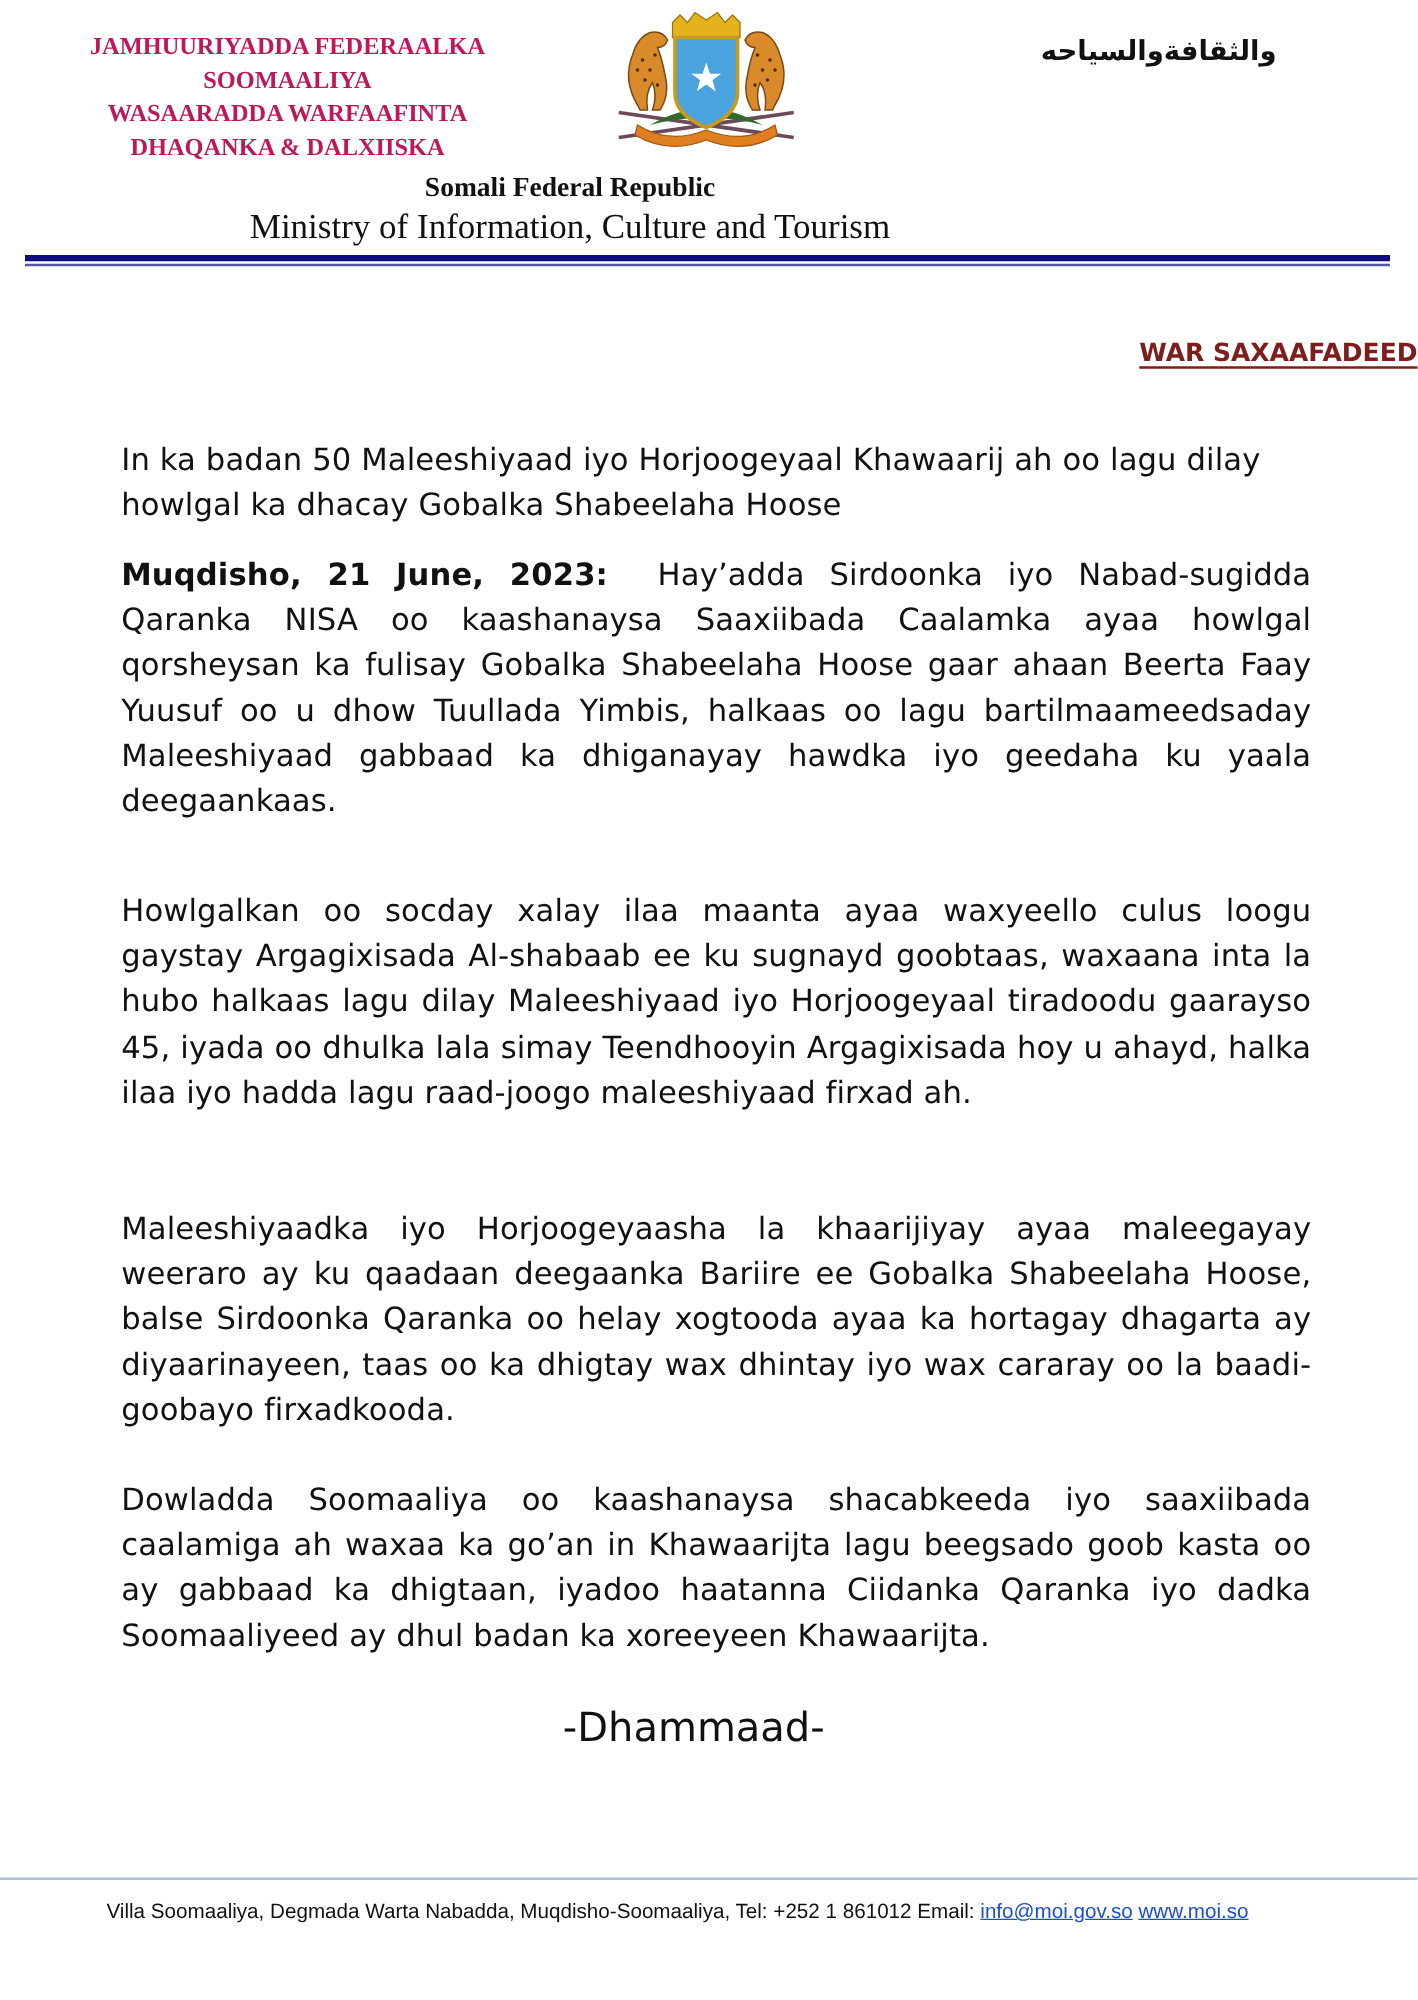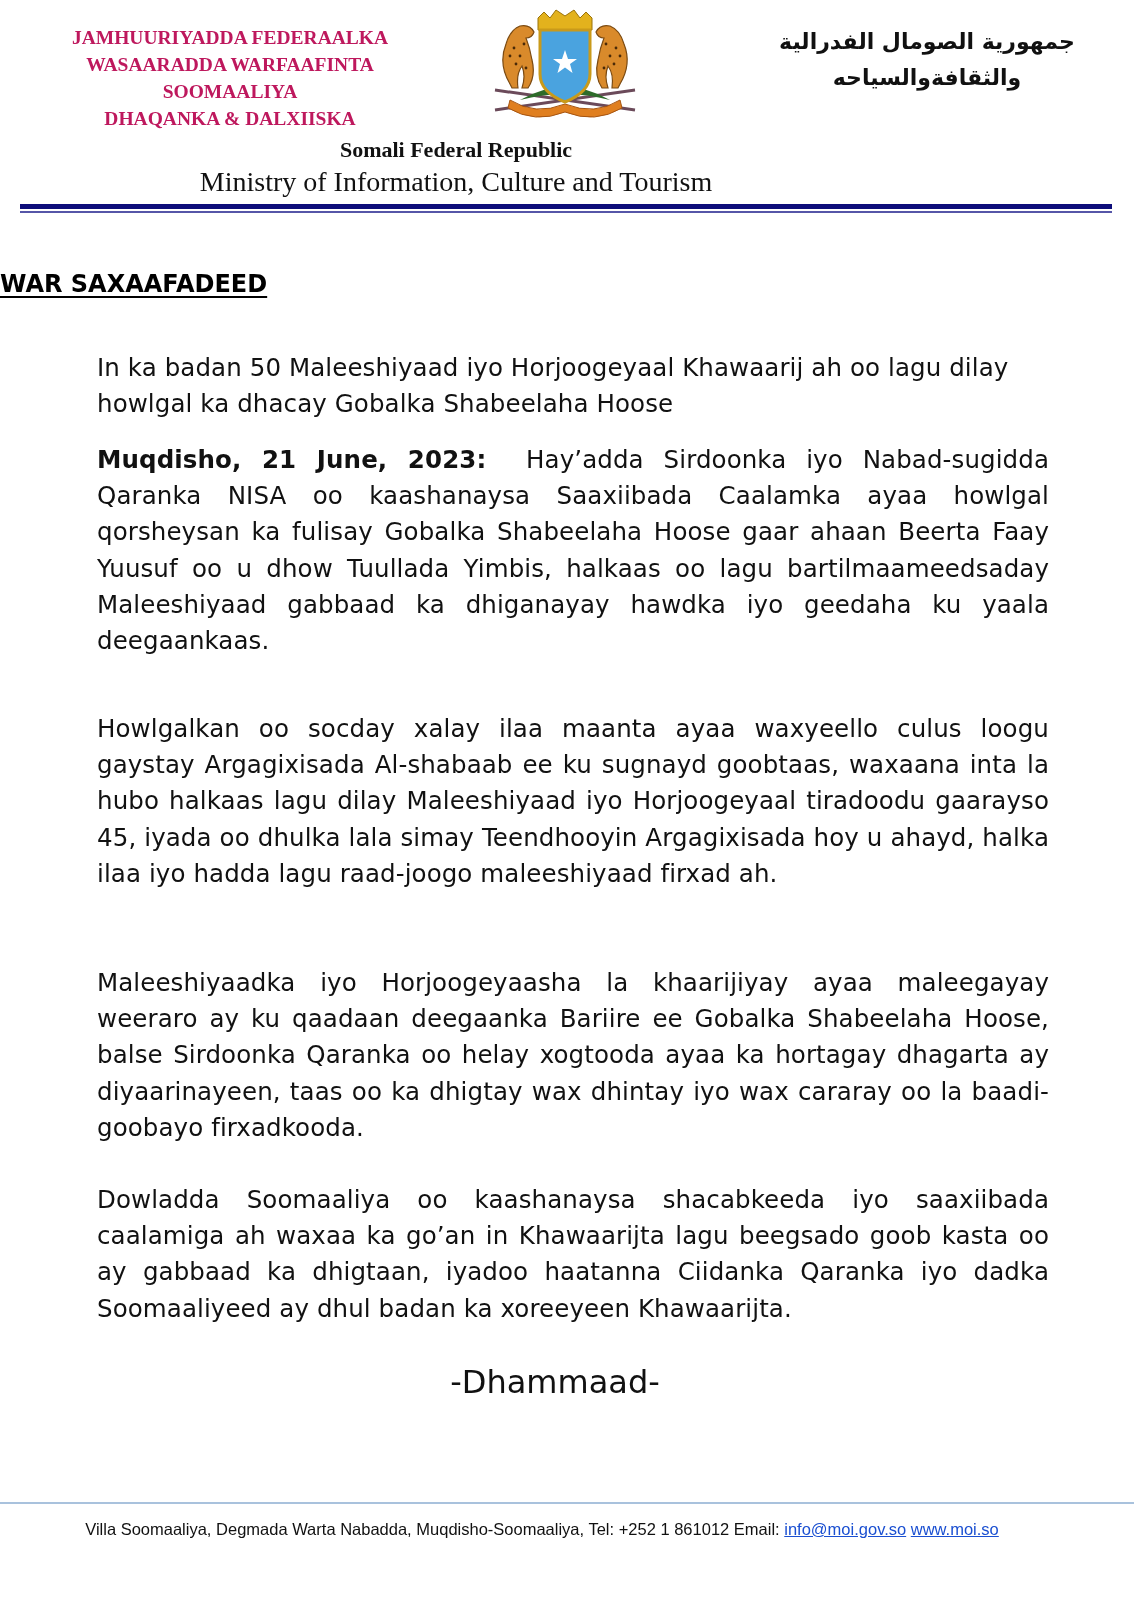--- a/index.html
+++ b/index.html
@@ -79,28 +79,28 @@
       width: 1092px;
       top: 211px;
       height: 2px;
       background: #5656a8;
     }
     .doc-title {
       position: absolute;
       left: 0;
       width: 1134px;
       top: 270px;
-      text-align: left;
-      font-family: "DejaVu Sans", sans-serif;
-      font-weight: bold;
-      font-size: 24px;
+      text-align: right;
+      font-family: "DejaVu Sans", sans-serif;
+      font-weight: bold;
+      font-size: 20px;
       text-decoration: underline;
       text-underline-offset: 4px;
       text-decoration-thickness: 2px;
-      color: #000000;
+      color: #7f1d1d;
     }
     .body-text {
       position: absolute;
       left: 97px;
       width: 952px;
       font-family: "DejaVu Sans", sans-serif;
       font-size: 24.5px;
       line-height: 36.2px;
       text-align: justify;
       color: #111;
@@ -144,22 +144,22 @@
     .footer a {
       color: #1a4fd1;
       text-decoration: underline;
     }
   </style>
 </head>
 <body>
 
 <div class="header-left">
   <div>JAMHUURIYADDA FEDERAALKA</div>
+  <div>SOOMAALIYA</div>
   <div>WASAARADDA WARFAAFINTA</div>
-  <div>SOOMAALIYA</div>
   <div>DHAQANKA &amp; DALXIISKA</div>
 </div>
 
 <svg class="crest" viewBox="0 0 170 118">
 
   <line x1="15" y1="106" x2="155" y2="86" stroke="#6b4a5a" stroke-width="3"></line>
   <line x1="15" y1="86" x2="155" y2="106" stroke="#6b4a5a" stroke-width="3"></line>
 
   <path d="M40 96 Q85 70 130 96 Q85 84 40 96 Z" fill="#2e6b2a"></path>
 
@@ -186,21 +186,20 @@
   </g>
 
   <path d="M58 26 L58 14 L64 8 L70 14 L76 6 L85 12 L94 6 L100 14 L106 8 L112 14 L112 26 Z" fill="#e3b21d" stroke="#9a7208" stroke-width="1"></path>
 
   <path d="M60 26 L110 26 L110 70 Q110 88 85 98 Q60 88 60 70 Z" fill="#4aa3df" stroke="#c99a1a" stroke-width="3"></path>
 
   <polygon points="85,46 88,55 97,55 90,60 92.5,69 85,63.5 77.5,69 80,60 73,55 82,55" fill="#ffffff"></polygon>
 </svg>
 
 <div class="header-right">
-  <div>جمهورية الصومال الفدرالية</div>
   <div>والثقافةوالسياحه</div>
 </div>
 
 <div class="center-title ct-1">Somali Federal Republic</div>
 <div class="center-title ct-2">Ministry of Information, Culture and Tourism</div>
 
 <div class="rule-thick"></div>
 <div class="rule-thin"></div>
 
 <div class="doc-title">WAR SAXAAFADEED</div>

